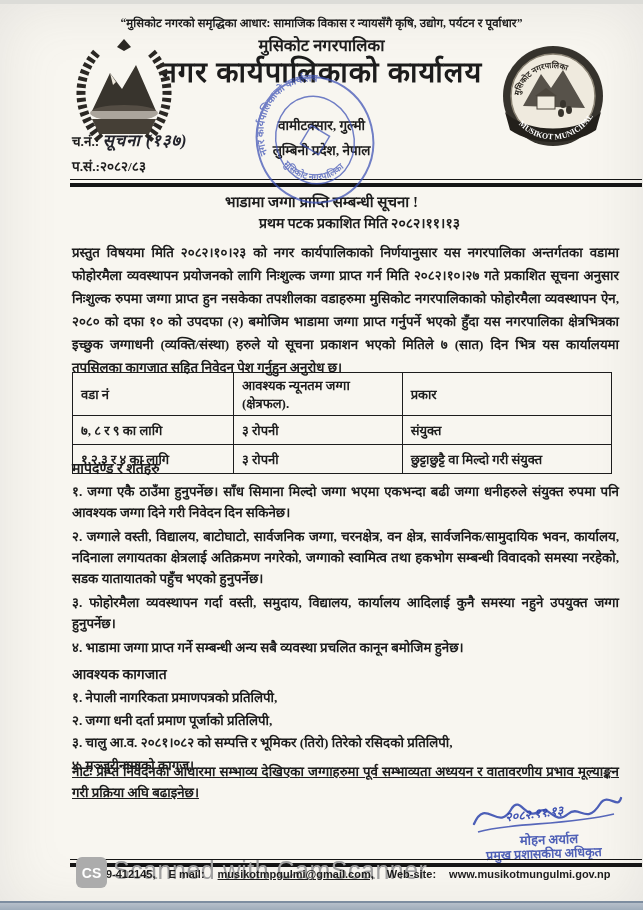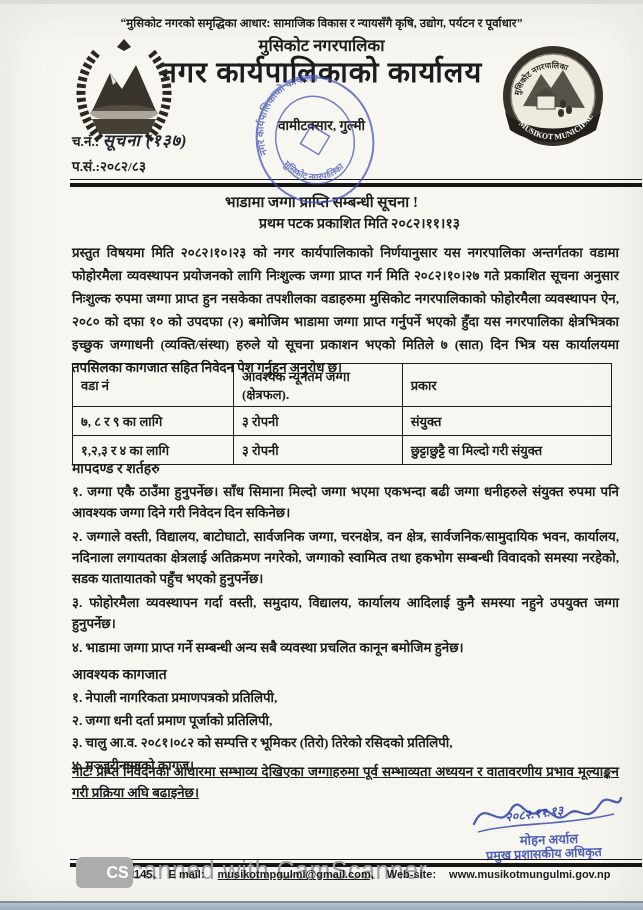--- a/index.html
+++ b/index.html
@@ -21,21 +21,21 @@
   .addr2{top:137px;font-size:13.5px;}
   .refline{left:72px;top:124px;font-size:13.5px;}
   .hand{font-size:16.5px;font-style:italic;font-weight:600;letter-spacing:1px;color:#23232b;}
   .pasan{left:72px;top:153px;font-size:13.5px;}
   .hrule{left:70px;width:572px;height:3px;border-top:1.5px solid #151515;border-bottom:4px solid #151515;}
   .rule-top{top:175px;}
   .rule-bottom{top:855px;}
   .ntitle{top:187px;font-size:15px;}
   .ndate{top:209px;font-size:14px;padding-left:38px;}
   .body-par{left:72px;top:237px;width:547px;font-size:13.3px;line-height:23px;text-align:justify;font-weight:600;}
-  table.ward{position:absolute;left:72px;top:359px;width:540px;border-collapse:collapse;}
+  table.ward{position:absolute;left:72px;top:368px;width:540px;border-collapse:collapse;}
   table.ward th,table.ward td{
     border:1.5px solid #1d1d1d;font-size:13px;text-align:left;
     padding:3px 8px;height:22px;font-weight:700;
   }
   table.ward td{font-weight:600;}
   .c1{width:160px;}.c2{width:166px;}.c3{width:214px;}
   .sec-head{left:72px;font-size:14px;font-weight:700;}
   .crit-head{top:454px;}
   .crit-list{left:72px;top:477px;width:547px;}
   .crit-list .item{font-size:13.3px;line-height:21px;text-align:justify;font-weight:600;margin-bottom:3px;}
@@ -45,37 +45,38 @@
   .note{left:72px;top:757px;width:547px;font-size:13.3px;line-height:21px;text-align:justify;font-weight:600;text-decoration:underline;}
   .sig-scribble{left:468px;top:786px;width:158px;height:50px;z-index:3;}
   .sig-date{left:505px;top:801px;color:#2e44ad;font-size:12.5px;font-weight:700;font-style:italic;transform:rotate(-7deg);opacity:.9;z-index:4;}
   .sig-name{left:468px;top:826px;width:162px;text-align:center;color:#3246ad;font-size:13px;font-weight:700;transform:rotate(-2deg);opacity:.85;}
   .sig-title{left:446px;top:841px;width:196px;text-align:center;color:#3246ad;font-size:12.5px;font-weight:700;transform:rotate(-2deg);opacity:.85;}
   .stamp{left:250px;top:66px;width:130px;height:140px;transform:rotate(-14deg);opacity:.72;z-index:2;}
   .footer-text{left:80px;top:864px;width:556px;display:flex;gap:13px;align-items:baseline;
     font-family:"Liberation Sans","DejaVu Sans",sans-serif;font-size:11px;font-weight:700;z-index:2;}
   .footer-text .email{text-decoration:underline;}
   .cs-badge{left:76px;top:853px;width:31px;height:31px;background:#acacac;border-radius:6px;
-    color:#fff;font-family:"Liberation Sans",sans-serif;font-size:16px;font-weight:700;
-    display:flex;align-items:center;justify-content:center;z-index:4;padding-left:26px;}
+    color:#fff;font-family:"Liberation Sans",sans-serif;font-size:14px;font-weight:700;
+    display:flex;align-items:center;justify-content:center;z-index:4;}
   .watermark{left:113px;top:852px;font-size:25px;color:#a0a0a0;letter-spacing:.5px;z-index:1;
     font-family:"Liberation Sans","DejaVu Sans",sans-serif;font-weight:400;}
   .scan-edge{left:0;bottom:0;width:643px;height:11px;background:linear-gradient(#b6bfca,#92a2b2);border-top:2px solid #7d8da0;z-index:5;}
   .emblem-left{left:70px;top:33px;width:108px;height:115px;}
   .seal-right{left:497px;top:36px;width:112px;height:122px;}
 </style>
 </head>
 <body>
 
 <div class="page">
 
   <div class="abs ctr slogan">“मुसिकोट नगरको समृद्धिका आधार: सामाजिक विकास र न्यायसँगै कृषि, उद्योग, पर्यटन र पूर्वाधार”</div>
   <div class="abs ctr muni b">मुसिकोट नगरपालिका</div>
   <div class="abs ctr office b">नगर कार्यपालिकाको कार्यालय</div>
   <div class="abs ctr addr1 b">वामीटक्सार, गुल्मी</div>
+  <div class="abs ctr addr2 b">लुम्बिनी प्रदेश, नेपाल</div>
 
   <svg class="abs emblem-left" viewBox="0 0 108 115">
     <path d="M30,102 C6,76 4,40 28,14" stroke="#2b2824" stroke-width="9" fill="none" stroke-dasharray="4 3"></path>
     <path d="M78,102 C102,76 104,40 80,14" stroke="#2b2824" stroke-width="9" fill="none" stroke-dasharray="4 3"></path>
     <path d="M47,10 L54,2 L61,10 L54,14 Z" fill="#2b2824"></path>
     <path d="M22,74 L40,36 L52,52 L66,28 L86,74 Z" fill="#38342d"></path>
     <path d="M40,36 L46,45 L43,48 Z" fill="#efeade"></path>
     <ellipse cx="54" cy="76" rx="34" ry="8" fill="#6b6257" opacity=".55"></ellipse>
     <path d="M22,82 h64 l-7,15 h-50 Z" fill="#453f36"></path>
   </svg>

